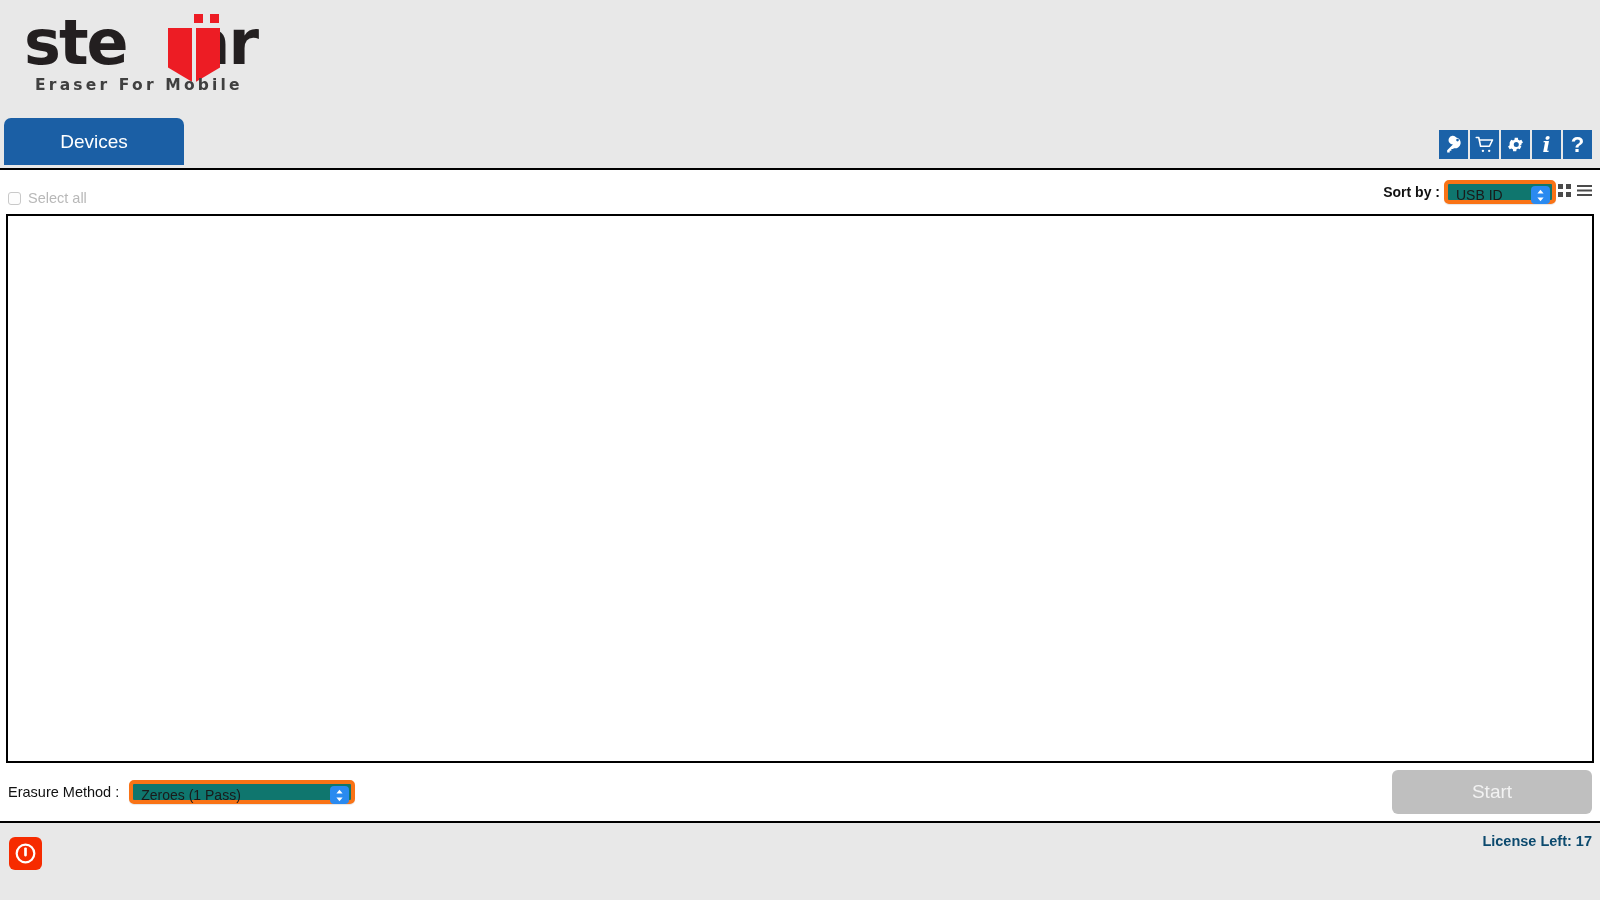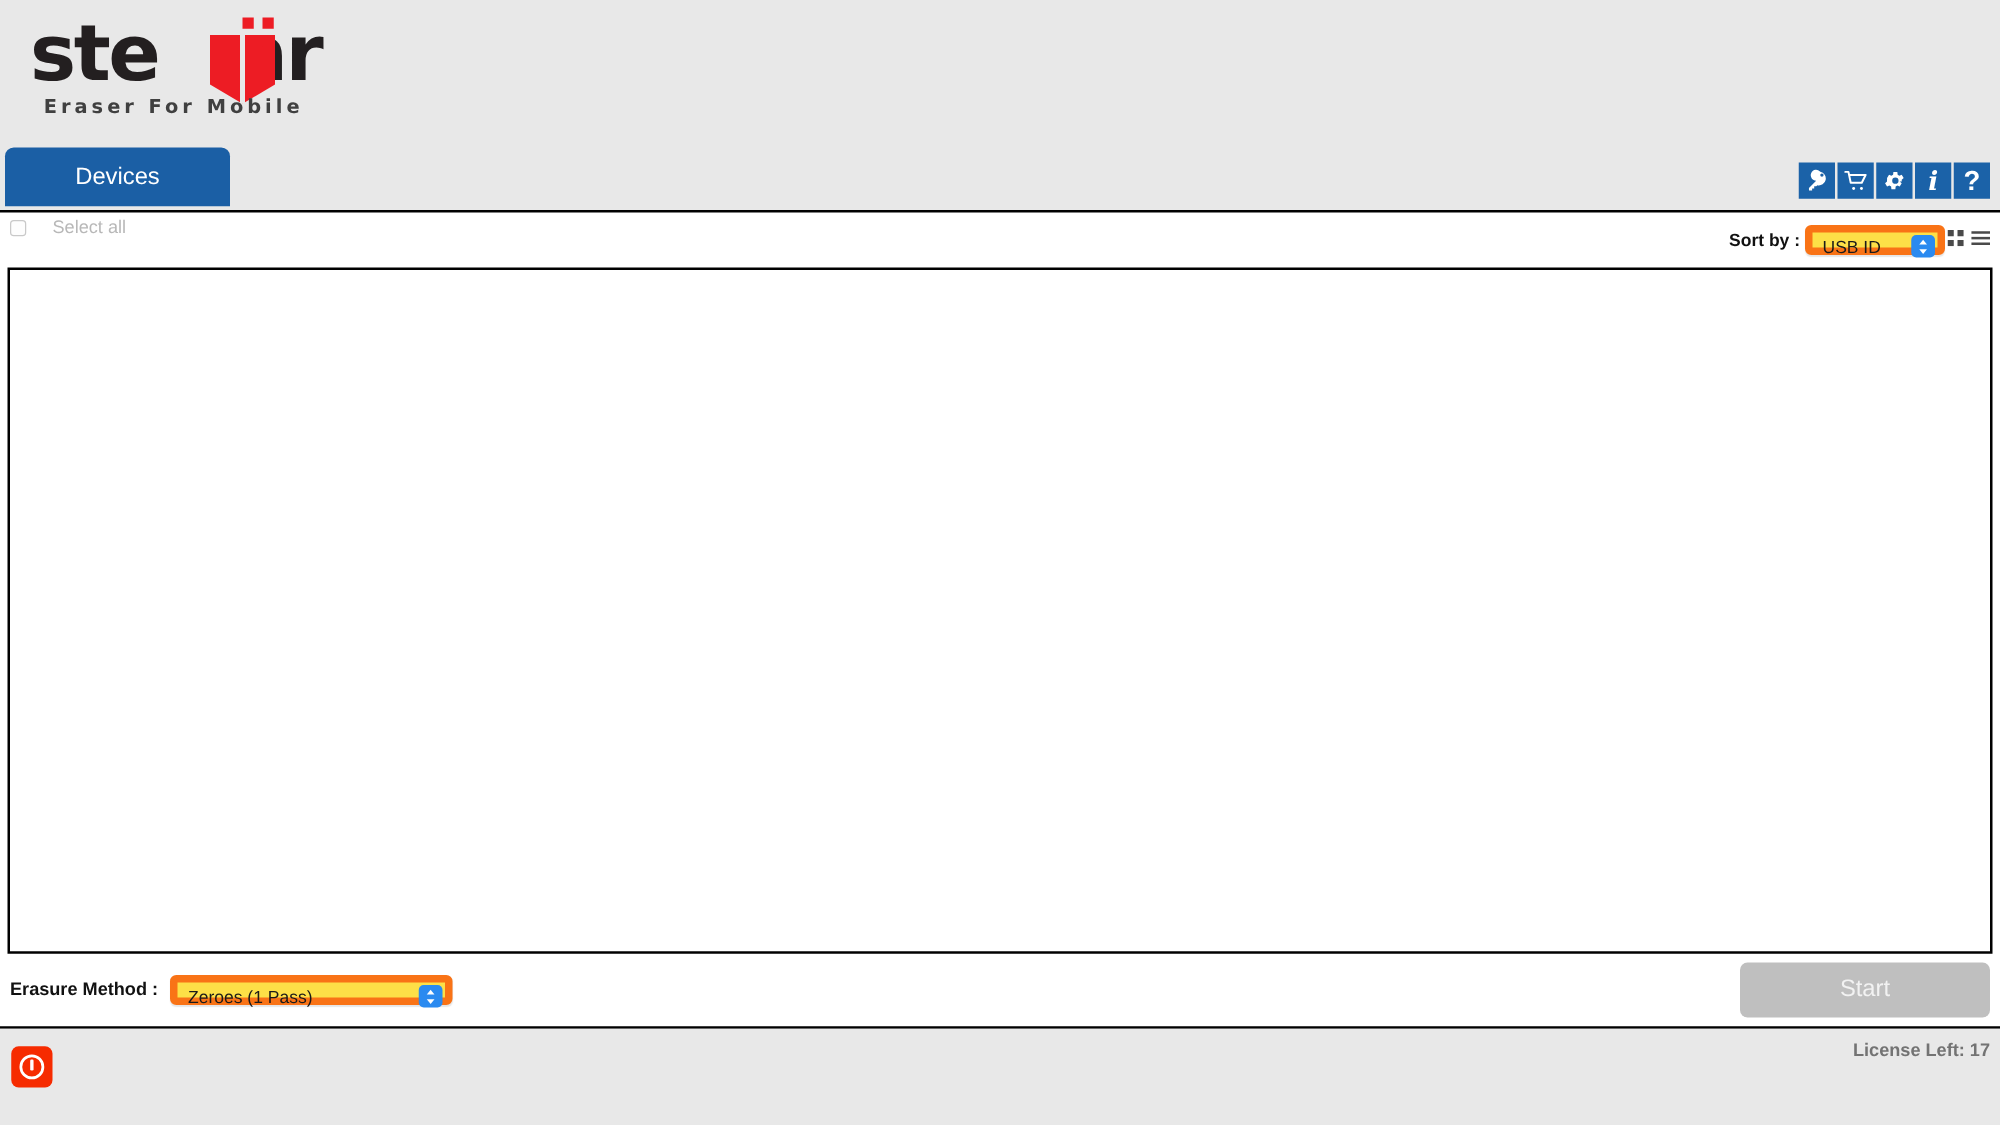--- a/index.html
+++ b/index.html
@@ -159,24 +159,24 @@
 
   .panel-toolbar {
     position: absolute;
     left: 0; top: 0;
     width: 1600px;
     height: 44px;
   }
   .selectall-wrap {
     position: absolute;
     left: 8px;
-    top: 4px;
-    display: flex;
-    align-items: center;
-    gap: 21px;
+    top: 20px;
+    display: flex;
+    align-items: center;
+    gap: 7px;
     cursor: default;
   }
   .chk {
     width: 13px;
     height: 13px;
     border: 1px solid #c9c9c9;
     border-radius: 3px;
     background: #fdfdfd;
     box-sizing: border-box;
   }
@@ -195,22 +195,22 @@
   }
   .sortby-label {
     font-size: 14px;
     font-weight: 700;
     color: #111;
   }
   .mac-select {
     position: relative;
     width: 112px;
     height: 24px;
-    background: #fde047;
-    border: 6px solid #f97316;
+    background: #0f766e;
+    border: 4px solid #f97316;
     border-radius: 5px;
     box-shadow: 0 1px 1px rgba(0,0,0,0.10);
     box-sizing: border-box;
     cursor: pointer;
   }
   .mac-select .val {
     position: absolute;
     left: 8px;
     top: 3px;
     font-size: 14px;
@@ -266,21 +266,21 @@
   .erasure-wrap {
     position: absolute;
     left: 8px;
     top: 14px;
     display: flex;
     align-items: center;
     gap: 10px;
   }
   .erasure-label {
     font-size: 14.5px;
-    font-weight: 700;
+    font-weight: 400;
     color: #111;
   }
   .erasure-select {
     width: 226px;
     height: 24px;
   }
   .start-btn {
     position: absolute;
     right: 8px;
     top: 4px;
@@ -318,21 +318,21 @@
     justify-content: center;
     cursor: pointer;
   }
   .power-btn svg { display: block; }
   .license {
     position: absolute;
     right: 8px;
     top: 10px;
     font-size: 14.5px;
     font-weight: 700;
-    color: #737373;
+    color: #0c4a6e;
     white-space: nowrap;
   }
 </style>
 </head>
 <body>
 
 <div id="app">
 
   <div class="header">
     <div class="logo">

